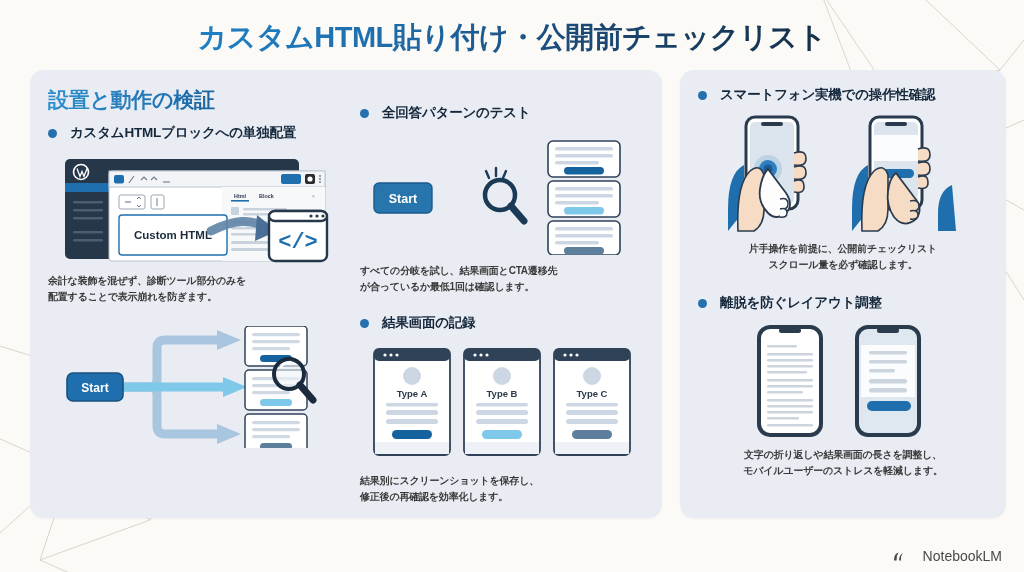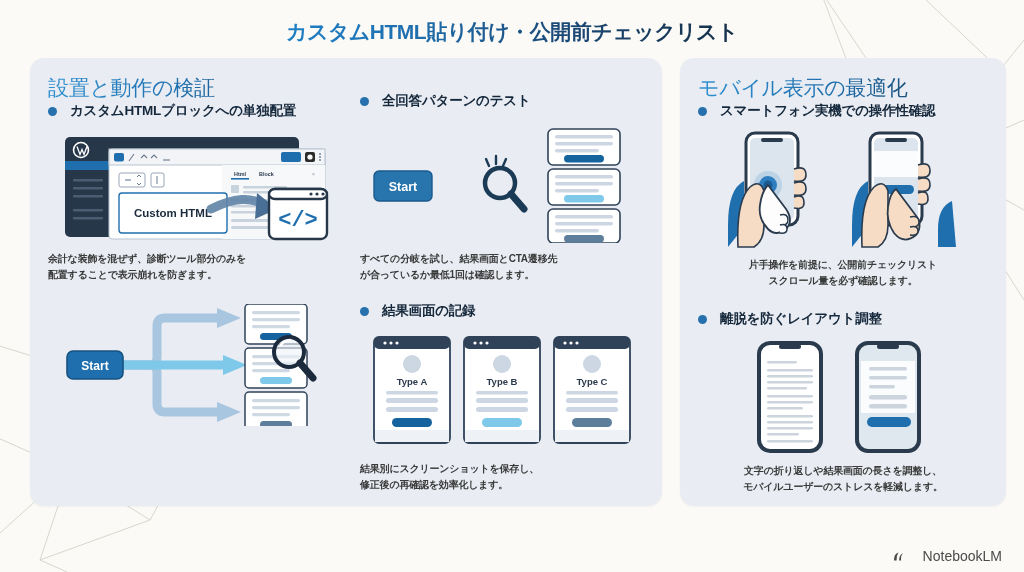--- a/index.html
+++ b/index.html
@@ -10,37 +10,37 @@
     position:relative;
   }
   #netbg { position:absolute; inset:0; width:1024px; height:572px; z-index:0; }
 
   .page { position:relative; z-index:2; width:1024px; height:572px; }
 
   
   .title-wrap { text-align:center; padding-top:18px; }
   .title {
     display:inline-block;
-    font-size:21px; font-weight:bold; letter-spacing:-0.5px;
+    font-size:29px; font-weight:bold; letter-spacing:-0.5px;
     background:linear-gradient(90deg,#1d7fc4 0%,#1f6fae 28%,#1b4a78 60%,#152f47 100%);
     -webkit-background-clip:text; background-clip:text;
     -webkit-text-fill-color:transparent; color:#1b4a78;
   }
 
   
   .panels { display:flex; gap:18px; padding:12px 30px 0 30px; }
   .panel {
     background:#e9edf3; border-radius:14px; padding:16px 18px 14px 18px;
     box-shadow:0 1px 2px rgba(30,50,80,.05);
   }
   .panel-left { width:632px; height:448px; display:flex; gap:16px; }
   .panel-right { width:326px; height:448px; }
 
   .sec-head {
-    font-size:21px; font-weight:normal; letter-spacing:-0.3px;
+    font-size:21px; font-weight:bold; margin-bottom:10px; letter-spacing:-0.3px;
     background:linear-gradient(90deg,#2f90cf 0%,#1f6fae 45%,#14334d 100%);
     -webkit-background-clip:text; background-clip:text;
     -webkit-text-fill-color:transparent; color:#1f6fae;
   }
 
   .sub-head {
     display:flex; align-items:center; gap:13px;
     font-size:13.5px; font-weight:bold; color:#16283c; margin-bottom:9px;
     letter-spacing:-0.2px;
   }
@@ -343,21 +343,20 @@
             </g>
           </svg>
         </div>
 
         <div class="caption" style="white-space:pre-line; margin-top:4px;">結果別にスクリーンショットを保存し、
 修正後の再確認を効率化します。</div>
       </div>
     </section>
 
     <section class="panel panel-right">
-      <div class="sec-head">モバイル表示の最適化</div>
 
       <div class="sub-head">
         <span class="dot"></span>
         <span>スマートフォン実機での操作性確認</span>
       </div>
 
       <div class="art">
         <svg class="blk" width="292" height="120" viewBox="0 0 292 120">
 
           <rect x="48" y="4" width="52" height="92" rx="9" fill="#fff" stroke="#2b3b4e" stroke-width="3"></rect>

